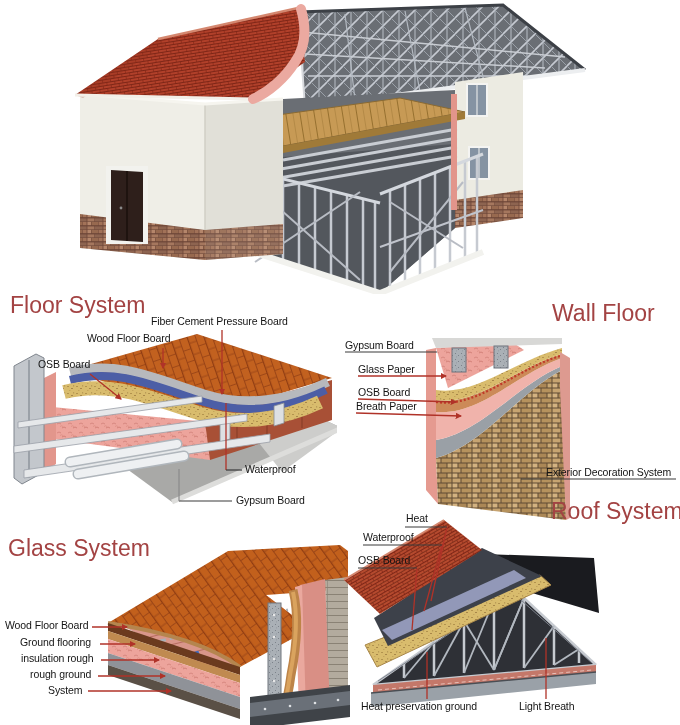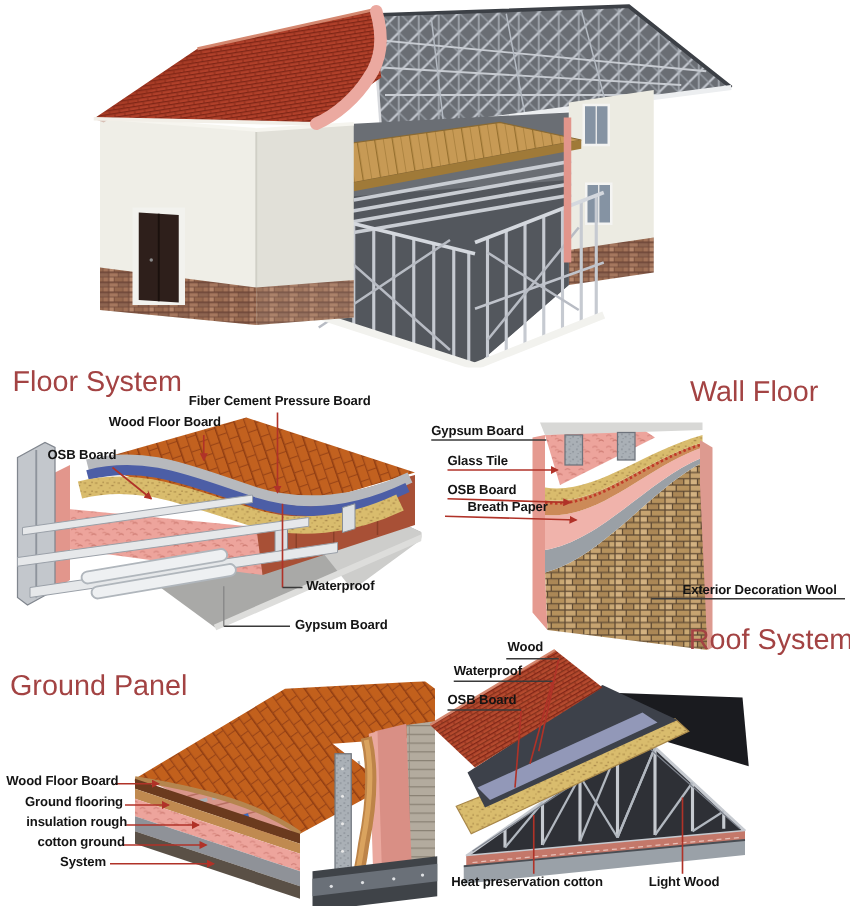--- a/index.html
+++ b/index.html
@@ -1,19 +1,19 @@
 <!DOCTYPE html>
 <html><head>
 <meta charset="utf-8">
 <style>
   html,body{margin:0;padding:0;}
   body{width:680px;height:725px;position:relative;background:#ffffff;
        font-family:"Liberation Sans",sans-serif;overflow:hidden;}
   .ttl{position:absolute;font-size:23px;font-weight:400;color:#a34343;white-space:nowrap;line-height:1;}
-  .lbl{position:absolute;font-size:10.5px;font-weight:bold;color:#141414;white-space:nowrap;
+  .lbl{position:absolute;font-size:10.5px;font-weight:normal;color:#141414;white-space:nowrap;
        letter-spacing:-0.1px;line-height:1.15;}
   svg.ill{position:absolute;}
   #leaders{position:absolute;left:0;top:0;pointer-events:none;}
 </style>
 </head>
 <body>
 
 <svg style="position:absolute;width:0;height:0" aria-hidden="true">
 <defs>
   <pattern id="patTile" patternUnits="userSpaceOnUse" width="8" height="6" patternTransform="rotate(-9)">
@@ -346,38 +346,38 @@
     <line x1="521" y1="479" x2="676" y2="479"></line>
     <line x1="405" y1="527" x2="447" y2="527"></line>
     <line x1="363" y1="545" x2="442" y2="545"></line>
     <line x1="358" y1="568" x2="417" y2="568"></line>
   </g>
   <line x1="179" y1="469" x2="179" y2="501" stroke="#8a8a8a" stroke-width="1.2"></line>
 </svg>
 
 <div class="ttl" style="left:10px;top:294px">Floor System</div>
 <div class="ttl" style="left:552px;top:302px">Wall Floor</div>
-<div class="ttl" style="left:8px;top:537px">Ground Panel</div>
+<div class="ttl" style="left:8px;top:537px">Glass System</div>
 <div class="ttl" style="left:551px;top:500px">Roof System</div>
 
 <div class="lbl" style="left:151px;top:315px">Fiber Cement Pressure Board</div>
 <div class="lbl" style="left:87px;top:332px">Wood Floor Board</div>
 <div class="lbl" style="left:38px;top:358px">OSB Board</div>
 <div class="lbl" style="left:245px;top:463px">Waterproof</div>
 <div class="lbl" style="left:236px;top:494px">Gypsum Board</div>
 
 <div class="lbl" style="left:345px;top:339px">Gypsum Board</div>
-<div class="lbl" style="left:358px;top:363px">Glass Tile</div>
+<div class="lbl" style="left:358px;top:363px">Glass Paper</div>
 <div class="lbl" style="left:358px;top:386px">OSB Board</div>
-<div class="lbl" style="left:374px;top:400px">Breath Paper</div>
-<div class="lbl" style="left:546px;top:466px">Exterior Decoration Wool</div>
+<div class="lbl" style="left:356px;top:400px">Breath Paper</div>
+<div class="lbl" style="left:546px;top:466px">Exterior Decoration System</div>
 
 <div class="lbl" style="left:5px;top:619px">Wood Floor Board</div>
 <div class="lbl" style="left:20px;top:636px">Ground flooring</div>
 <div class="lbl" style="left:21px;top:652px">insulation rough</div>
-<div class="lbl" style="left:30px;top:668px">cotton ground</div>
+<div class="lbl" style="left:30px;top:668px">rough ground</div>
 <div class="lbl" style="left:48px;top:684px">System</div>
 
-<div class="lbl" style="left:406px;top:512px">Wood</div>
+<div class="lbl" style="left:406px;top:512px">Heat</div>
 <div class="lbl" style="left:363px;top:531px">Waterproof</div>
 <div class="lbl" style="left:358px;top:554px">OSB Board</div>
-<div class="lbl" style="left:361px;top:700px">Heat preservation cotton</div>
-<div class="lbl" style="left:519px;top:700px">Light Wood</div>
+<div class="lbl" style="left:361px;top:700px">Heat preservation ground</div>
+<div class="lbl" style="left:519px;top:700px">Light Breath</div>
 
 </body></html>

